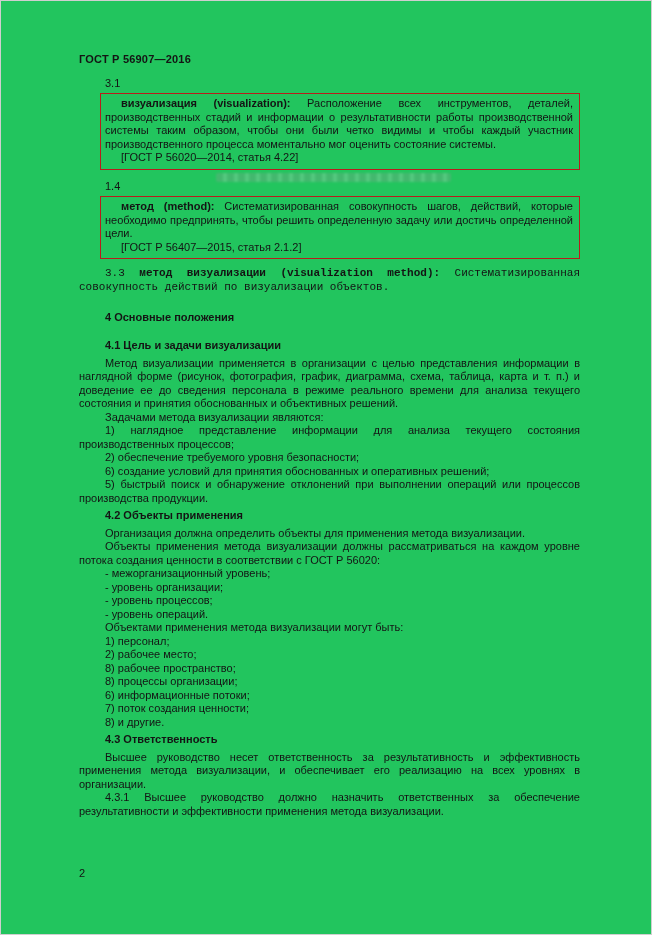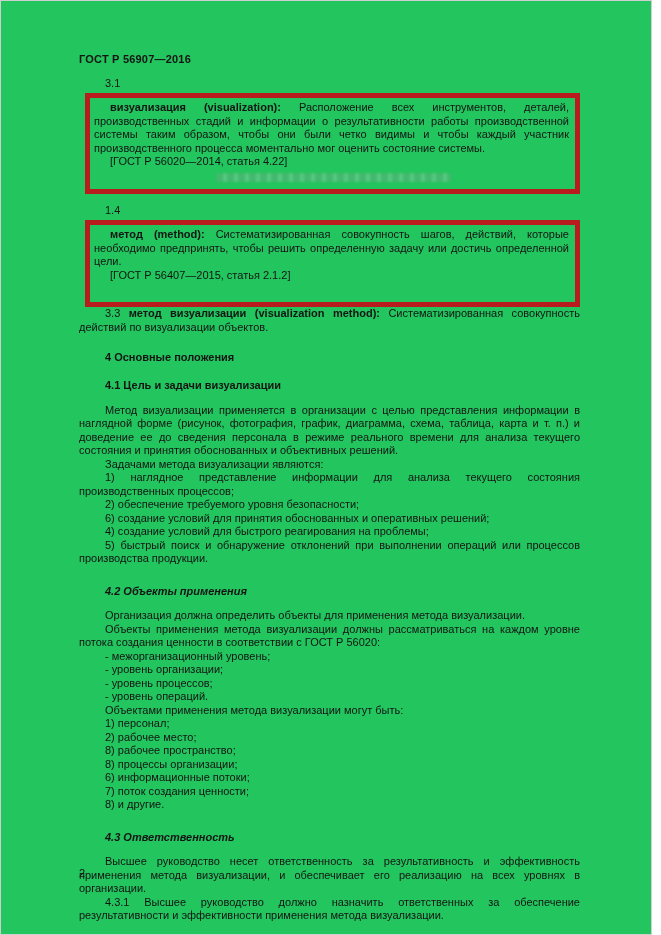--- a/index.html
+++ b/index.html
@@ -12,36 +12,36 @@
     font-family:"Liberation Sans","DejaVu Sans",sans-serif;
     font-size:11px; line-height:13.5px; color:#141414;
     padding:52px 71px 0 78px;
     overflow:hidden;
   }
   .docnum { font-weight:bold; letter-spacing:.2px; }
   p.t { text-align:justify; text-indent:26px; }
   .b { font-weight:bold; }
   .label { text-indent:26px; margin-top:10px; margin-bottom:3px; }
   .defbox {
-    border:5px solid #b91c1c;
-    margin-left:6px;
-    padding:3px 6px 20px 4px;
+    border:1px solid #b91c1c;
+    margin-left:21px;
+    padding:3px 6px 4px 4px;
   }
   .defbox p.t { text-indent:16px; }
   .sec-title {
     font-weight:bold; font-size:11px; line-height:15px;
     margin:16px 0 0 26px;
   }
   .sub-title {
     font-weight:bold;
     margin:14px 0 0 26px;
   }
-  .after-title { margin-top:11px; }
-  .mt8 { margin-top:0; }
-  .mt12 { margin-top:19px;font-style:italic; }
+  .after-title { margin-top:4px; }
+  .mt8 { margin-top:8px;font-family:Liberation Mono, monospace; }
+  .mt12 { margin-top:4px; }
   .smudge {
     position:absolute; left:215px; top:172px; width:235px; height:9px;
     background:repeating-linear-gradient(90deg,#9a9a9a 0 7px,#d2d2d2 7px 11px);
     opacity:.28; filter:blur(1.2px); border-radius:2px;
   }
   .pagenum { position:absolute; left:78px; top:866px; }
 </style>
 </head>
 <body>
 
@@ -64,21 +64,20 @@
   <p class="t mt8"><span>3.3</span> <span class="b">метод визуализации (visualization method):</span><span> Систематизированная совокупность действий по визуализации объектов.</span></p>
 
   <div class="sec-title">4  Основные положения</div>
 
   <div class="sub-title">4.1  Цель и задачи визуализации</div>
   <p class="t after-title">Метод визуализации применяется в организации с целью представления информации в наглядной форме (рисунок, фотография, график, диаграмма, схема, таблица, карта и т. п.) и доведение ее до сведения персонала в режиме реального времени для анализа текущего состояния и принятия обоснованных и объективных решений.</p>
   <p class="t">Задачами метода визуализации являются:</p>
   <p class="t">1) наглядное представление информации для анализа текущего состояния производственных процессов;</p>
   <p class="t">2) обеспечение требуемого уровня безопасности;</p>
   <p class="t">6) создание условий для принятия обоснованных и оперативных решений;</p>
-  <p class="t">4) создание условий для быстрого реагирования на проблемы;</p>
   <p class="t">5) быстрый поиск и обнаружение отклонений при выполнении операций или процессов производства продукции.</p>
 
   <div class="sub-title mt12">4.2  Объекты применения</div>
   <p class="t after-title">Организация должна определить объекты для применения метода визуализации.</p>
   <p class="t">Объекты применения метода визуализации должны рассматриваться на каждом уровне потока создания ценности в соответствии с ГОСТ Р 56020:</p>
   <p class="t">- межорганизационный уровень;</p>
   <p class="t">- уровень организации;</p>
   <p class="t">- уровень процессов;</p>
   <p class="t">- уровень операций.</p>
   <p class="t">Объектами применения метода визуализации могут быть:</p>

